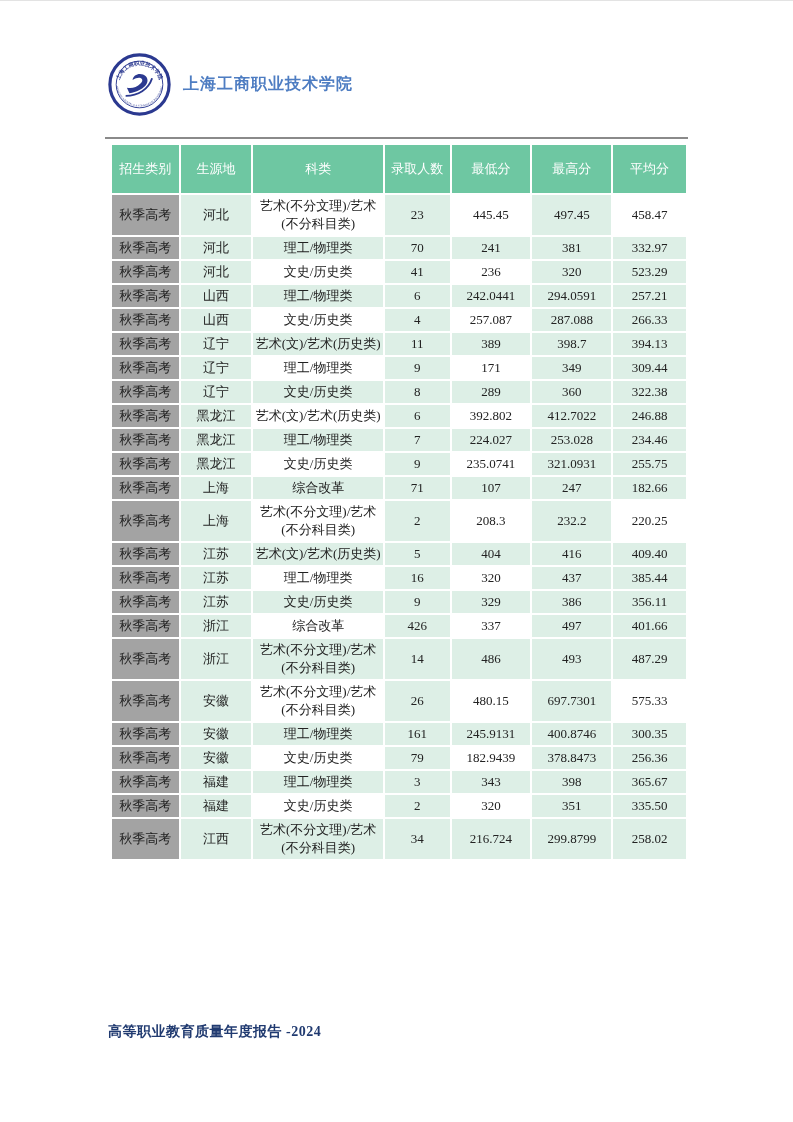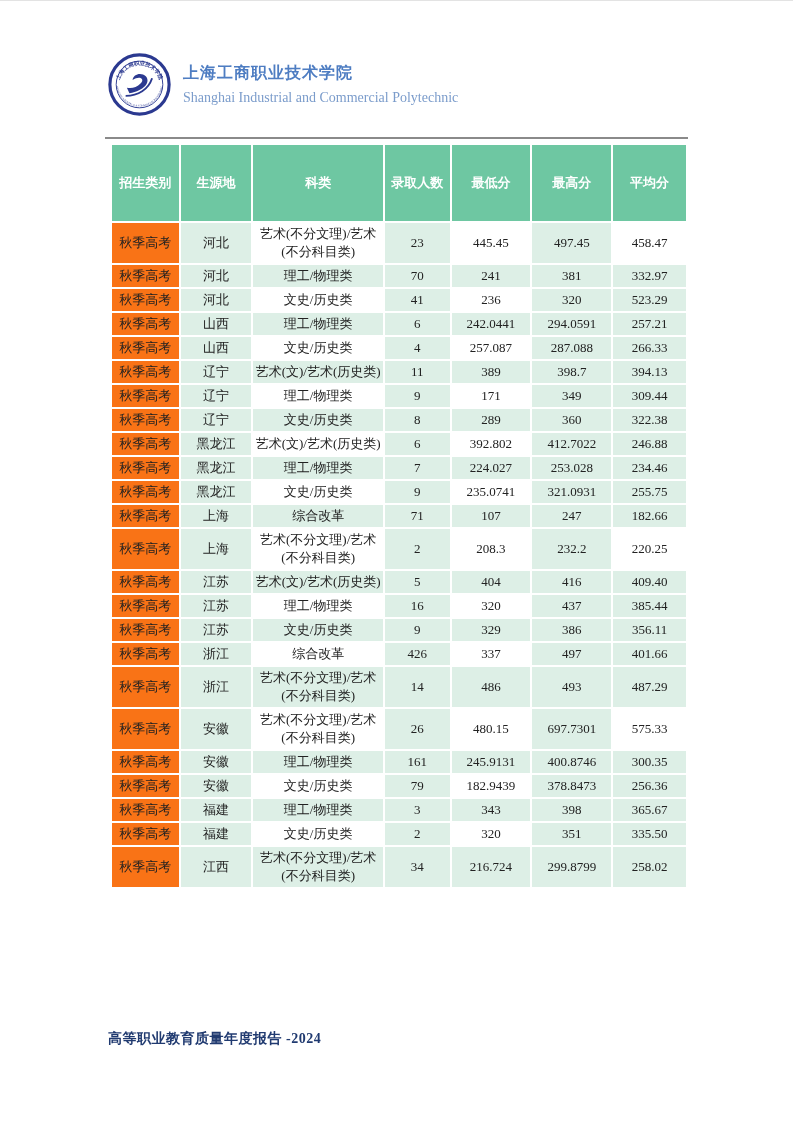--- a/index.html
+++ b/index.html
@@ -31,28 +31,28 @@
     border-collapse:separate;border-spacing:2px;
     table-layout:fixed;width:578px;
     font-size:13px;line-height:18px;color:#222;
     font-family:"Liberation Serif","DejaVu Serif",serif;
   }
   th,td{
     text-align:center;vertical-align:middle;padding:2px 1px;
     word-break:break-all;
   }
   thead th{
-    background:#6ec7a2;color:#ffffff;font-weight:bold;
-    padding:21px 1px;height:34px;
-  }
-  td.cat{background:#f97316;color:#222;}
+    background:#6ec7a2;color:#ffffff;font-weight:normal;
+    padding:7px 1px;height:34px;
+  }
+  td.cat{background:#a3a3a3;color:#222;}
   td.tint{background:#ddefe6;}
   td.white{background:#ffffff;}
   
-  .doc-footer{position:absolute;left:0;top:1022px;width:793px;height:24px;margin-top:7px;}
+  .doc-footer{position:absolute;left:0;top:1022px;width:793px;height:24px;}
   .footer-label{
     position:absolute;left:108px;top:0;
     color:#203a70;font-weight:bold;font-size:14px;letter-spacing:0.5px;
     font-family:"Liberation Serif","DejaVu Serif",serif;
   }
   .page-number{
     position:absolute;left:0;right:0;top:0;text-align:center;
     color:#333;font-size:13px;
     font-family:"Liberation Serif","DejaVu Serif",serif;
   }
@@ -74,21 +74,20 @@
       </text>
       <text font-size="4" fill="#2b3990">
         <textPath href="#arcBot" startOffset="50%" text-anchor="middle">SHANGHAI INDUSTRIAL &amp; COMMERCIAL POLYTECHNIC</textPath>
       </text>
       <path d="M34,64 C58,60 68,46 60,37 C53,30 40,33 39,43 C50,35 59,41 52,48 C45,55 37,57 30,55 Z" fill="#2b3990"></path>
       <path d="M28,68 C48,68 64,58 70,40" stroke="#2b3990" stroke-width="3" fill="none"></path>
     </svg>
   </div>
   <div class="title-block">
     <div class="title-zh">上海工商职业技术学院</div>
-    <div class="title-en">Shanghai Industrial and Commercial Polytechnic</div>
   </div>
 </div>
 <div class="header-rule"></div>
 
 <div class="table-wrap">
   <table>
     <colgroup>
       <col style="width:66px">
         <col style="width:70px">
         <col style="width:128px">

